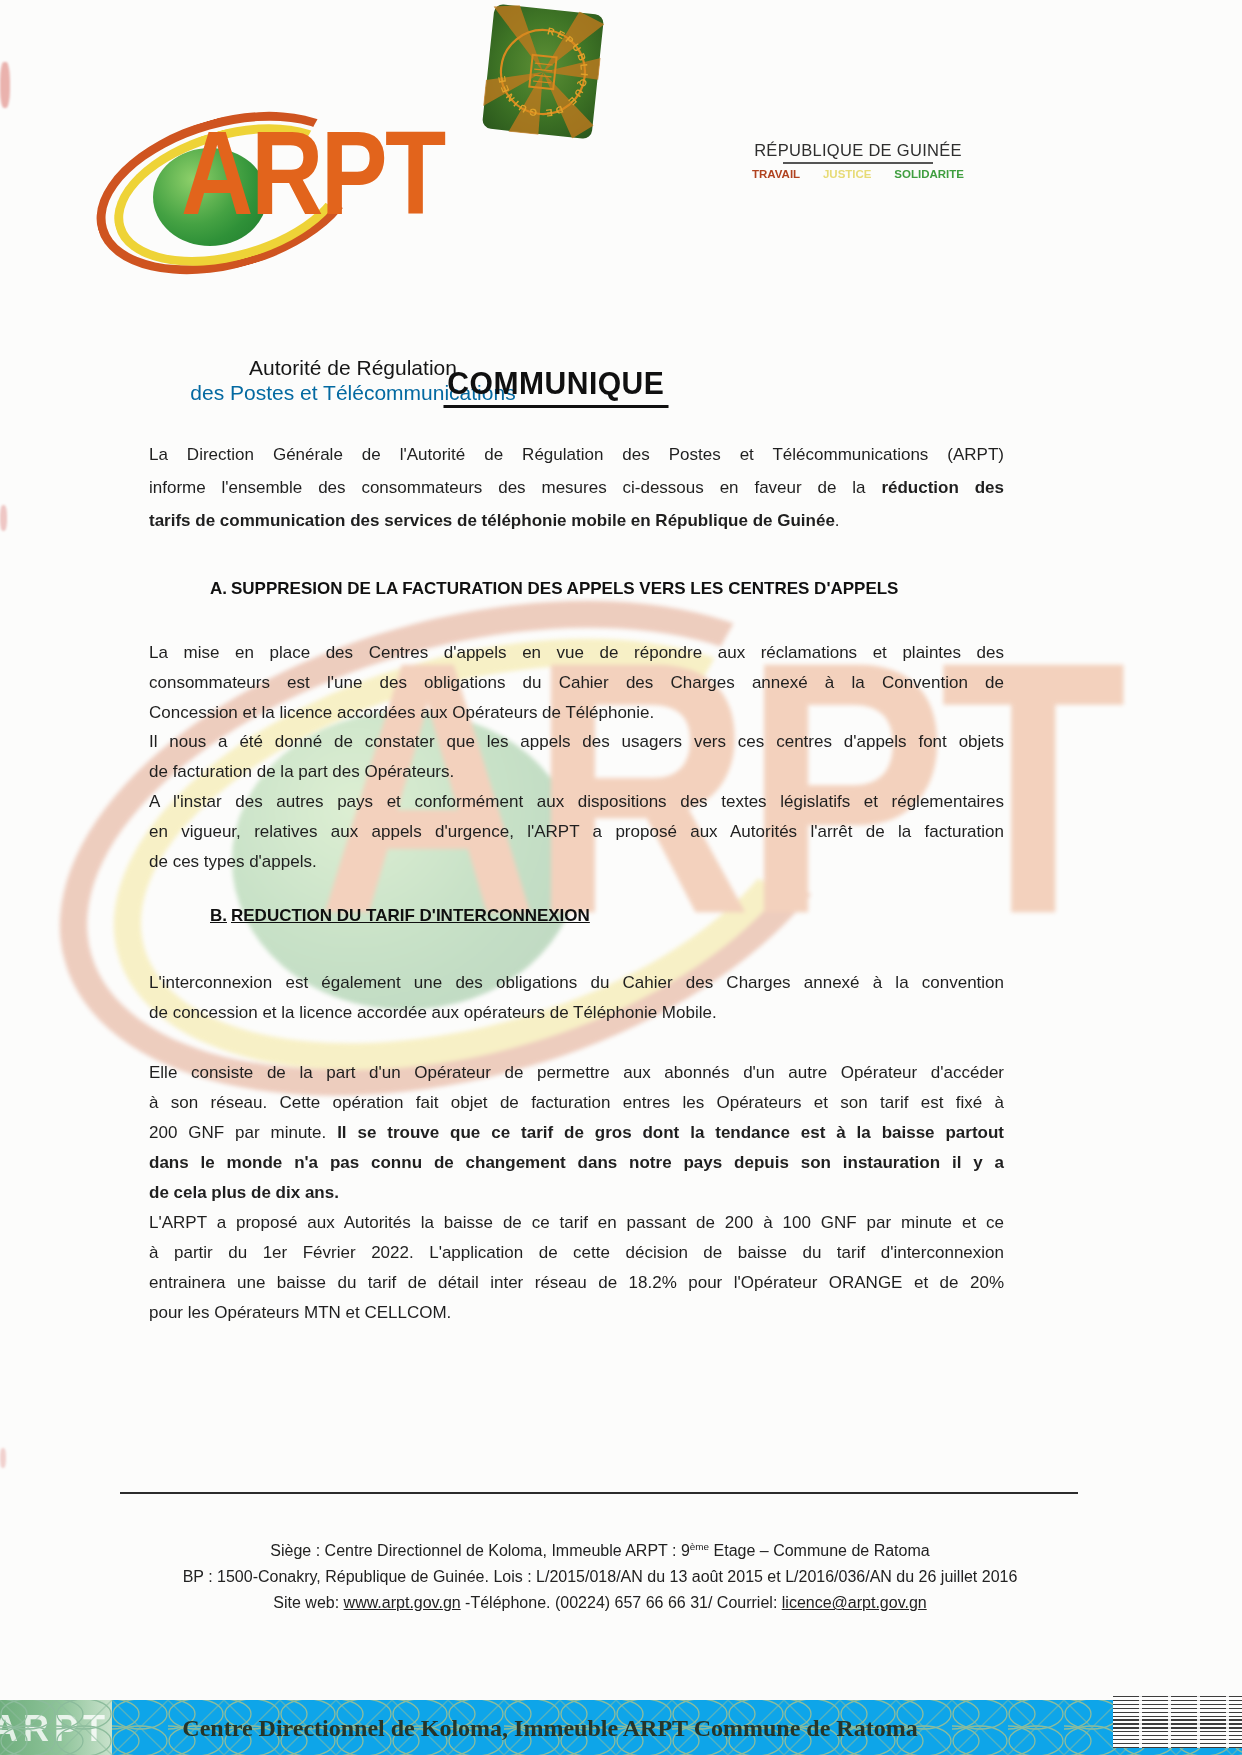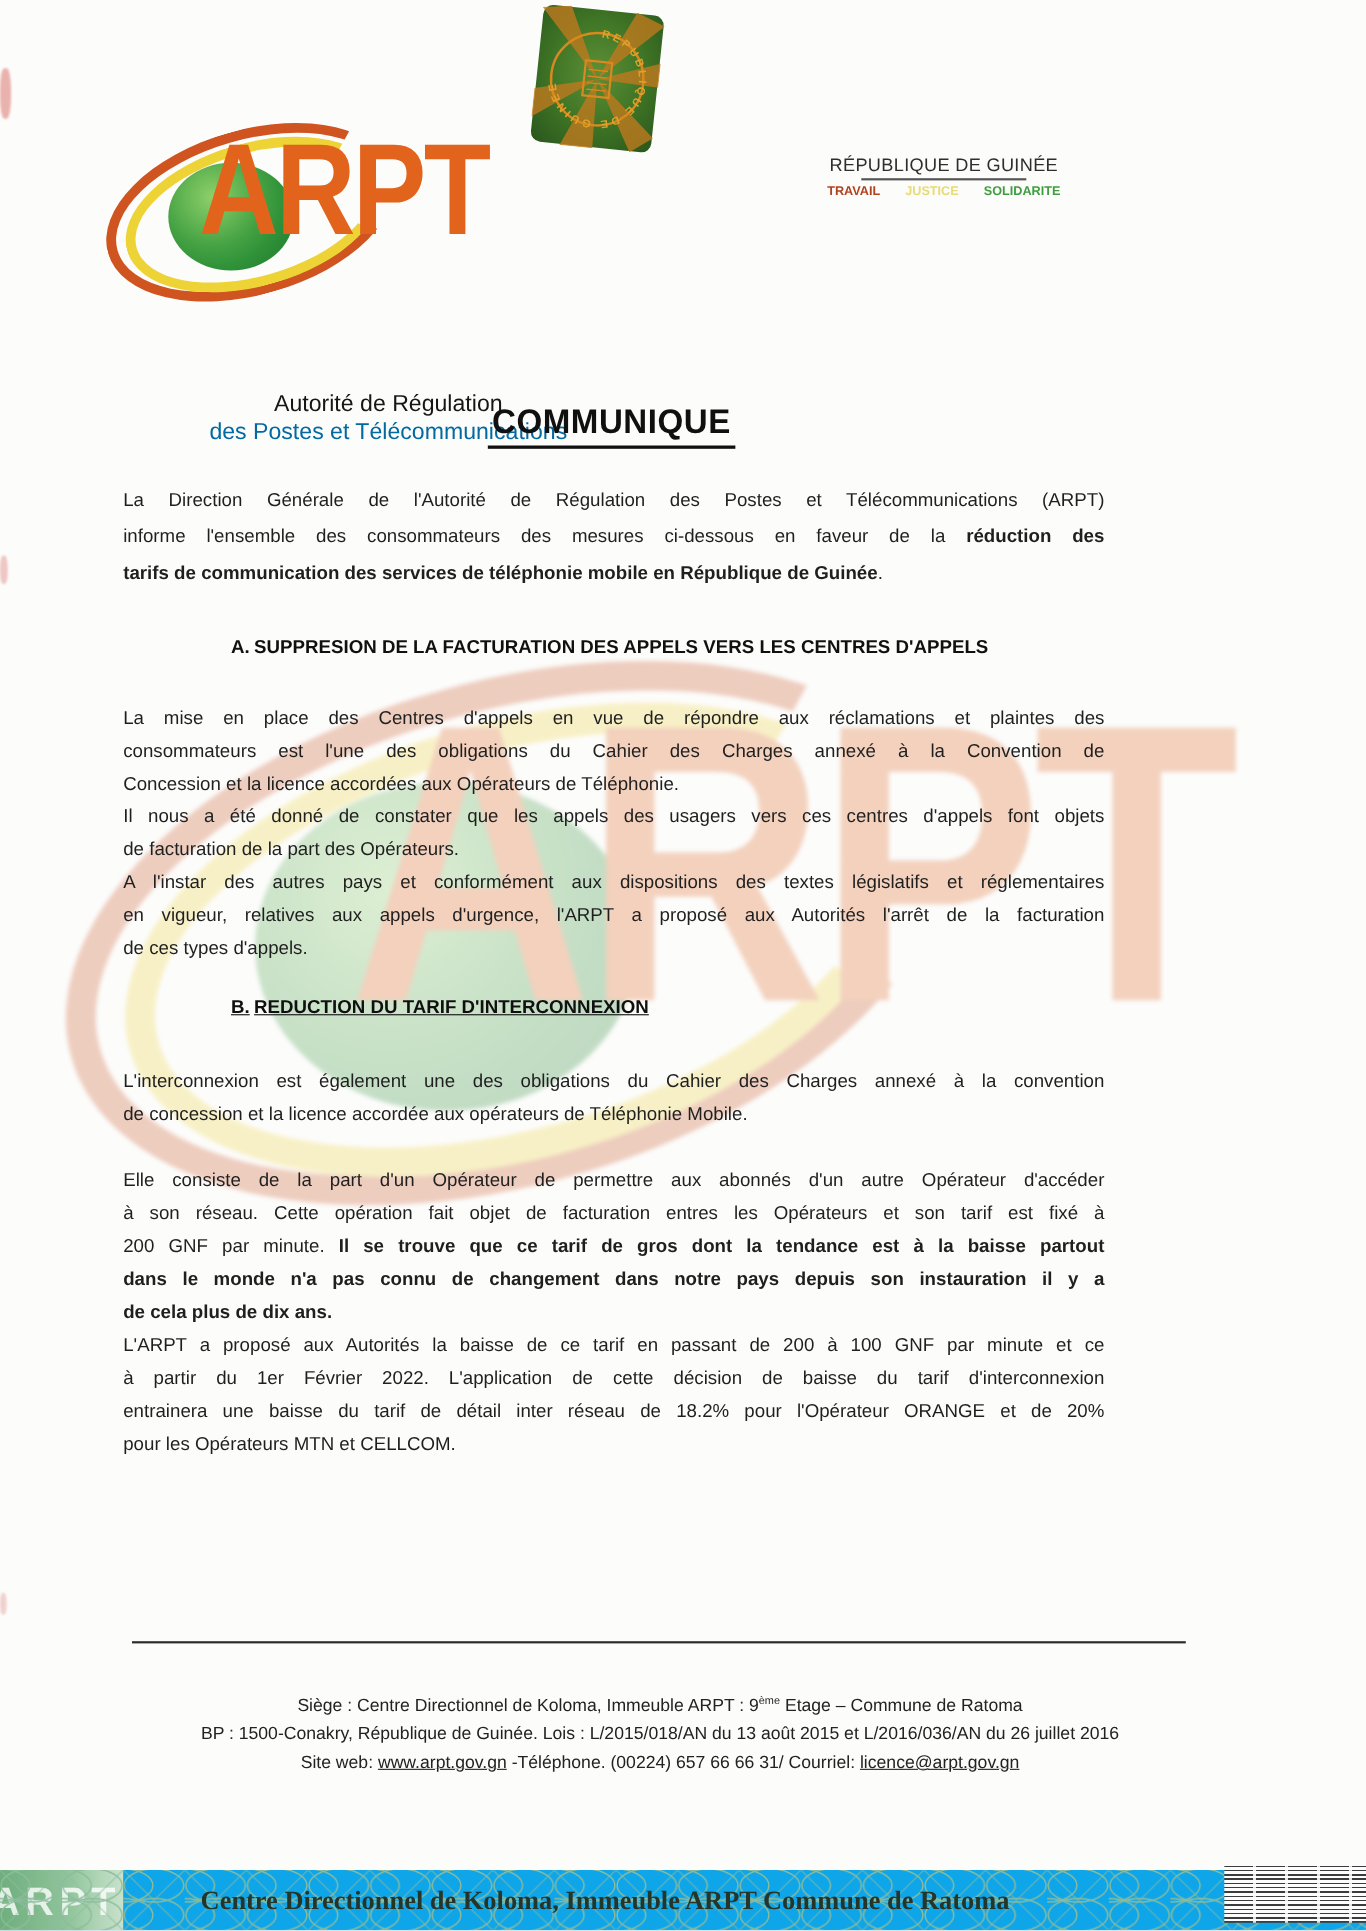--- a/index.html
+++ b/index.html
@@ -38,21 +38,21 @@
   
   .stamp{left:487px;top:8px;width:112px;height:127px;transform:rotate(6deg);}
 
   
   .title{left:56px;top:366px;width:1000px;text-align:center;}
   .title-text{display:inline-block;font-size:31px;font-weight:bold;color:#101010;
     letter-spacing:.5px;border-bottom:3px solid #101010;padding:0 4px 3px;transform:scaleX(.97);}
 
   
   .para{width:892px;font-size:17px;}
-  .line{text-align:justify;text-align-last:justify;white-space:normal;}
+  .line{text-align:justify;text-align-last:justify;white-space:normal;margin-left:37px;}
   .line.end{text-align-last:left;}
   #p-intro{left:112px;top:438px;} #p-intro .line{line-height:33px;}
   .h{font-size:17px;font-weight:bold;color:#101010;white-space:nowrap;}
   .h .ht{margin-left:4px;}
   #h-a{left:210px;top:579px;}
   #p-a{left:112px;top:638px;} #p-a .line{line-height:29.8px;}
   #h-b{left:210px;top:906px;text-decoration:underline;}
   #p-b1{left:112px;top:968px;} #p-b1 .line{line-height:30px;}
   #p-b2{left:112px;top:1058px;} #p-b2 .line{line-height:30px;}
   .b{font-weight:bold;} .u{text-decoration:underline;} .sup{vertical-align:super;font-size:.62em;}

